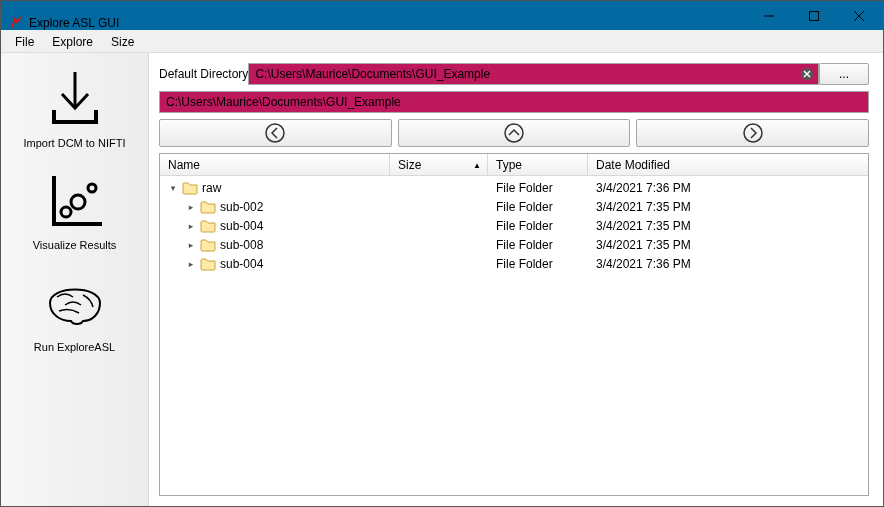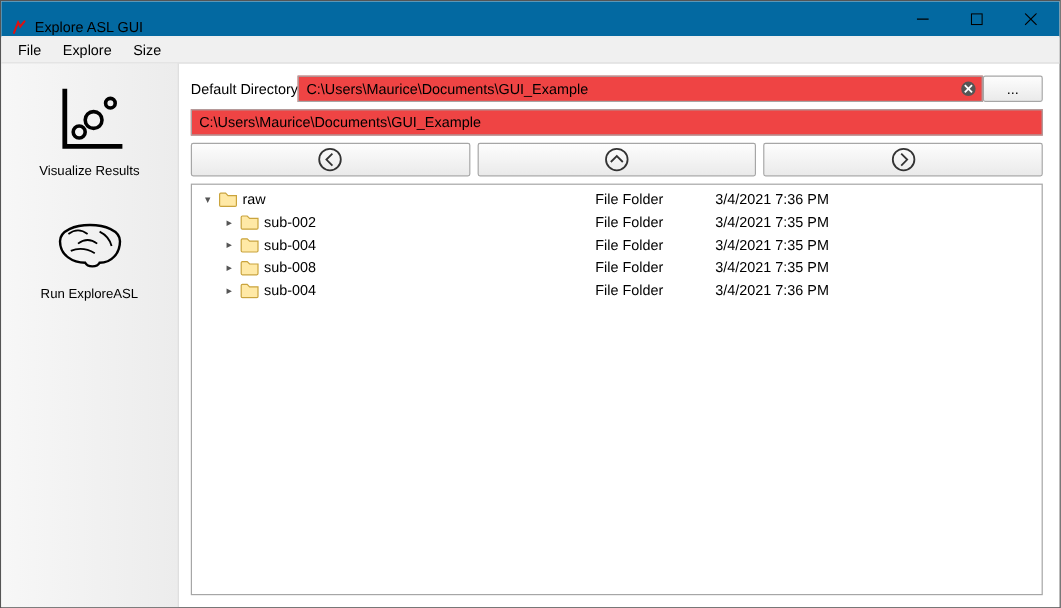--- a/index.html
+++ b/index.html
@@ -80,21 +80,21 @@
 }
 
 .row { display: flex; align-items: center; gap: 0; }
 
 .dd-label { font-size: 12px; white-space: nowrap; }
 
 .input-like {
   flex: 1;
   height: 22px;
   border: 1px solid #a6a6a6;
-  background: #ef4444;
+  background: #be185d;
   padding: 0 6px;
   font-size: 12px;
   display: flex;
   align-items: center;
   position: relative;
 }
 .input-like .clear-icon {
   position: absolute; right: 4px; top: 50%; transform: translateY(-50%);
   cursor: pointer;
 }
@@ -199,20 +199,30 @@
 <div class="menubar">
   <div class="menu-item">File</div>
   <div class="menu-item">Explore</div>
   <div class="menu-item">Size</div>
 </div>
 
 <div class="content">
 
   <div class="sidebar">
 
+    <div class="sb-item">
+      <div class="sb-icon">
+        <svg width="70" height="70" viewBox="0 0 70 70">
+          <line x1="35" y1="8" x2="35" y2="42" stroke="#000" stroke-width="3"></line>
+          <polyline points="22,30 35,44 48,30" stroke="#000" stroke-width="3" fill="none"></polyline>
+          <polyline points="14,46 14,58 56,58 56,46" stroke="#000" stroke-width="4" fill="none"></polyline>
+        </svg>
+      </div>
+      <div class="sb-label">Import DCM to NIFTI</div>
+    </div>
 
 
     <div class="sb-item">
       <div class="sb-icon">
         <svg width="70" height="70" viewBox="0 0 70 70">
           <polyline points="14,10 14,58 62,58" stroke="#000" stroke-width="4" fill="none"></polyline>
           <circle cx="26" cy="46" r="5" fill="none" stroke="#000" stroke-width="3"></circle>
           <circle cx="38" cy="36" r="7" fill="none" stroke="#000" stroke-width="3"></circle>
           <circle cx="52" cy="22" r="4" fill="none" stroke="#000" stroke-width="3"></circle>
         </svg>
@@ -272,20 +282,35 @@
       </div>
       <div class="btn">
         <svg width="22" height="22">
             <circle cx="11" cy="11" r="9" fill="none" stroke="#333" stroke-width="1.5"></circle>
             <polyline points="9,6 14,11 9,16" fill="none" stroke="#333" stroke-width="1.5"></polyline>
           </svg>
       </div>
     </div>
 
     <div class="explorer">
+      <div class="ex-header">
+        <div class="ex-col name">
+            <span>Name</span>
+          </div>
+        <div class="ex-col size">
+            <span>Size</span>
+            <span class="sort-arrow">▲</span>
+          </div>
+        <div class="ex-col type">
+            <span>Type</span>
+          </div>
+        <div class="ex-col date">
+            <span>Date Modified</span>
+          </div>
+      </div>
       <div class="ex-body" id="ex-body">
           <div class="tree-row">
             <div class="col-name indent-0">
               <span class="exp">▾</span>
               <span class="folder-icon">
                 <svg width="16" height="14" viewBox="0 0 16 14">
                   <path d="M1 3 L1 12 C1 12.5 1.5 13 2 13 L14 13 C14.5 13 15 12.5 15 12 L15 4 L8 4 L6 2 L2 2 C1.5 2 1 2.5 1 3 Z" fill="#ffe9a6" stroke="#caa43d"></path>
                 </svg>
               </span>
               <span>raw</span>

